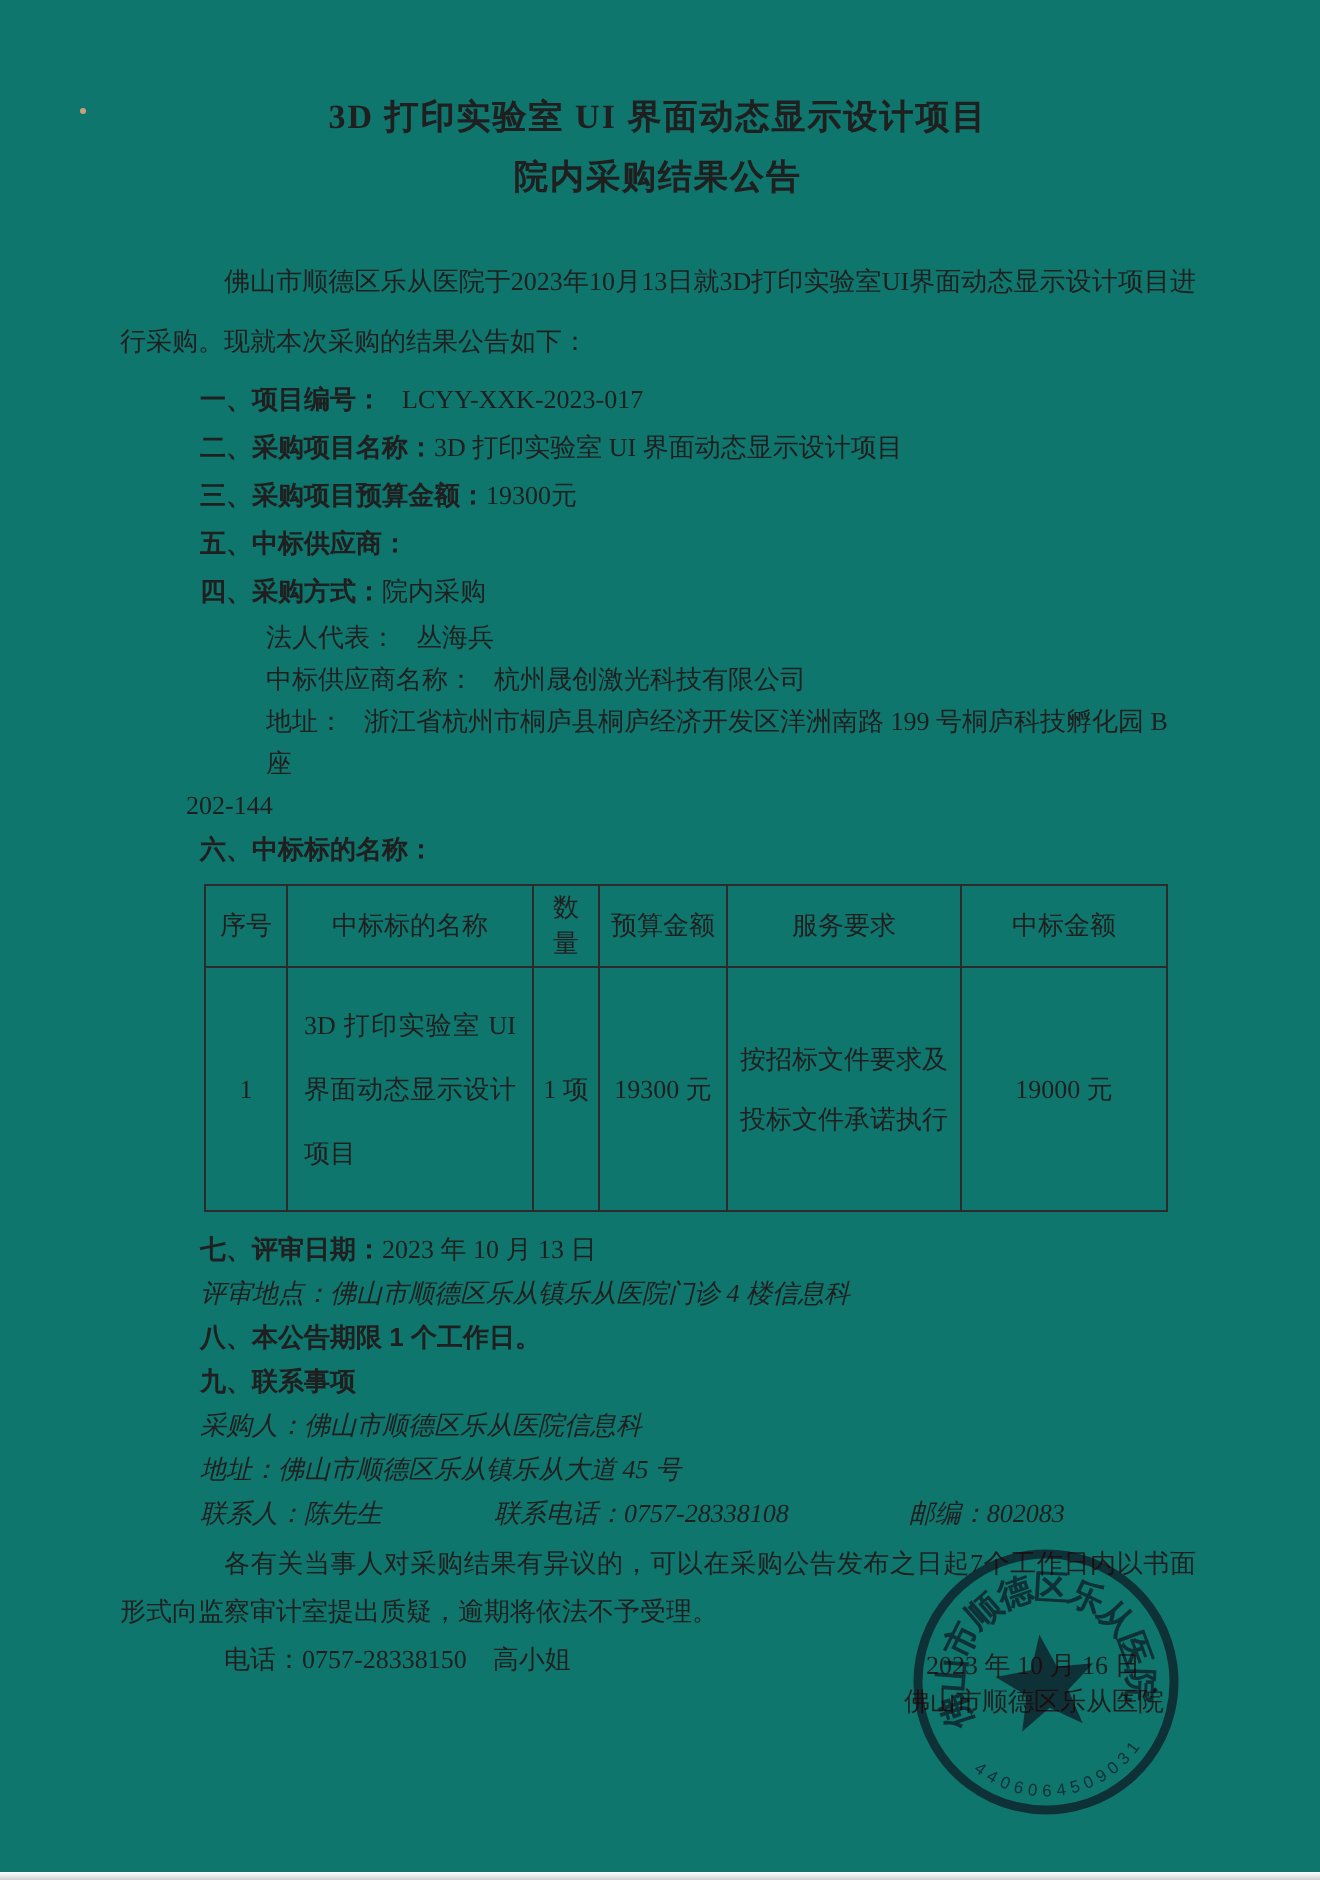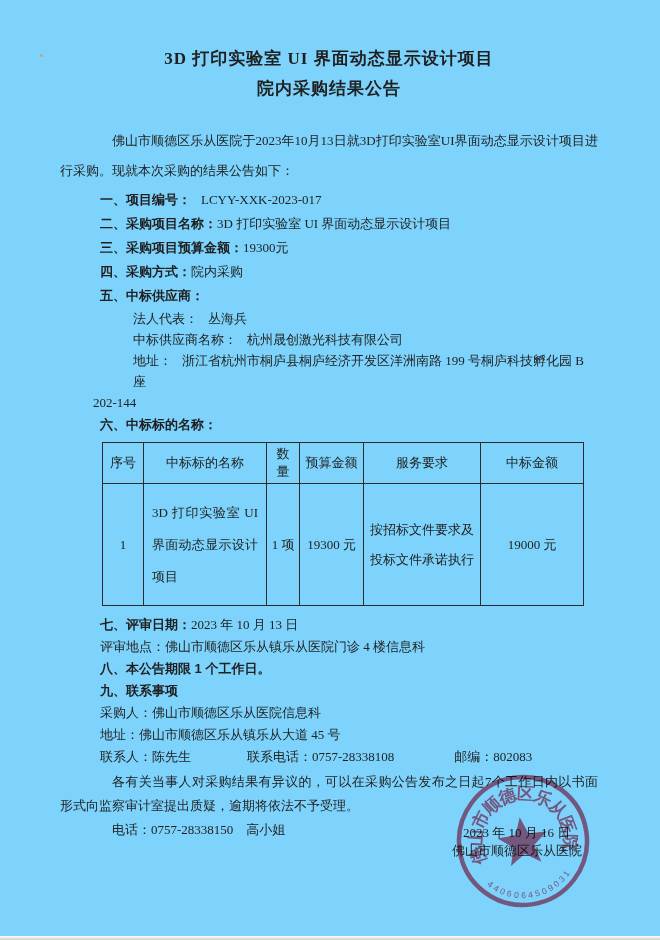--- a/index.html
+++ b/index.html
@@ -1,16 +1,16 @@
 <!DOCTYPE html>
 <html><head>
 <meta charset="utf-8">
 <style>
   html,body{margin:0;padding:0;background:#ffffff;}
-  .page{position:relative;width:660px;height:940px;background:#7dd3fc;overflow:hidden;
+  .page{position:relative;width:660px;height:940px;background:#0f766e;overflow:hidden;
         font-family:"Liberation Serif","DejaVu Serif",serif;color:#1f1f1f;}
   .content{position:absolute;inset:0;padding:44px 62px 0 60px;box-sizing:border-box;}
   .title{text-align:center;font-size:17px;font-weight:bold;line-height:30px;letter-spacing:1px;}
   .intro{font-size:13px;line-height:30px;text-align:justify;text-indent:52px;margin:22px 0 2px 0;}
   .item{font-size:13px;line-height:24px;margin-left:40px;}
   .lbl{font-weight:bold;font-family:"Liberation Sans","DejaVu Sans",sans-serif;}
   .val{white-space:pre-wrap;}
   .gap10{margin-left:10px;}
   .sub{font-size:13px;line-height:21px;margin-left:73px;}
   .sub .val{margin-left:10px;}
@@ -18,21 +18,21 @@
   table.award{border-collapse:collapse;table-layout:fixed;width:481px;margin:5px 0 0 42px;
               font-size:13px;color:#1f1f1f;}
   .award th,.award td{border:1px solid #2b2b2b;font-weight:normal;text-align:center;
               vertical-align:middle;padding:2px 4px;box-sizing:border-box;}
   .award thead tr{height:26px;}
   .award tbody tr{height:122px;}
   .award td.name{text-align:justify;line-height:32px;padding:4px 8px;}
   .award td.svc{line-height:30px;}
   .line{font-size:13px;line-height:22px;margin-left:40px;}
   .line.first{margin-top:8px;}
-  .indent73{}
+  .indent73{font-style:italic;}
   .contact-row{display:flex;}
   .contact-row .c2{margin-left:56px;}
   .contact-row .c3{margin-left:60px;}
   .objection{font-size:13px;line-height:24px;text-align:justify;text-indent:52px;margin:2px 0 0 0;}
   .obj-phone{font-size:13px;line-height:24px;margin-left:52px;white-space:pre-wrap;}
   .sig{position:absolute;font-size:13px;color:#1f1f1f;white-space:pre;}
   .sig-org{left:452px;top:842px;}
   .sig-date{left:463px;top:824px;}
   .stamp{position:absolute;left:448px;top:766px;width:150px;height:150px;
          transform:rotate(-8deg);mix-blend-mode:multiply;opacity:.85;}
@@ -55,24 +55,24 @@
     <div class="item">
       <span class="lbl">一、项目编号：</span><span class="val gap10">LCYY-XXK-2023-017</span>
     </div>
     <div class="item">
       <span class="lbl">二、采购项目名称：</span><span class="val">3D 打印实验室 UI 界面动态显示设计项目</span>
     </div>
     <div class="item">
       <span class="lbl">三、采购项目预算金额：</span><span class="val">19300元</span>
     </div>
     <div class="item">
-      <span class="lbl">四、采购方式：</span><span class="val">院内采购</span>
+      <span class="lbl">五、中标供应商：</span>
     </div>
     <div class="item">
-      <span class="lbl">五、中标供应商：</span>
+      <span class="lbl">四、采购方式：</span><span class="val">院内采购</span>
     </div>
 
     <div class="sub">
       <span>法人代表：</span><span class="val">丛海兵</span>
     </div>
     <div class="sub">
       <span>中标供应商名称：</span><span class="val">杭州晟创激光科技有限公司</span>
     </div>
     <div class="sub">
       <span>地址：</span><span class="val">浙江省杭州市桐庐县桐庐经济开发区洋洲南路 199 号桐庐科技孵化园 B 座</span>

